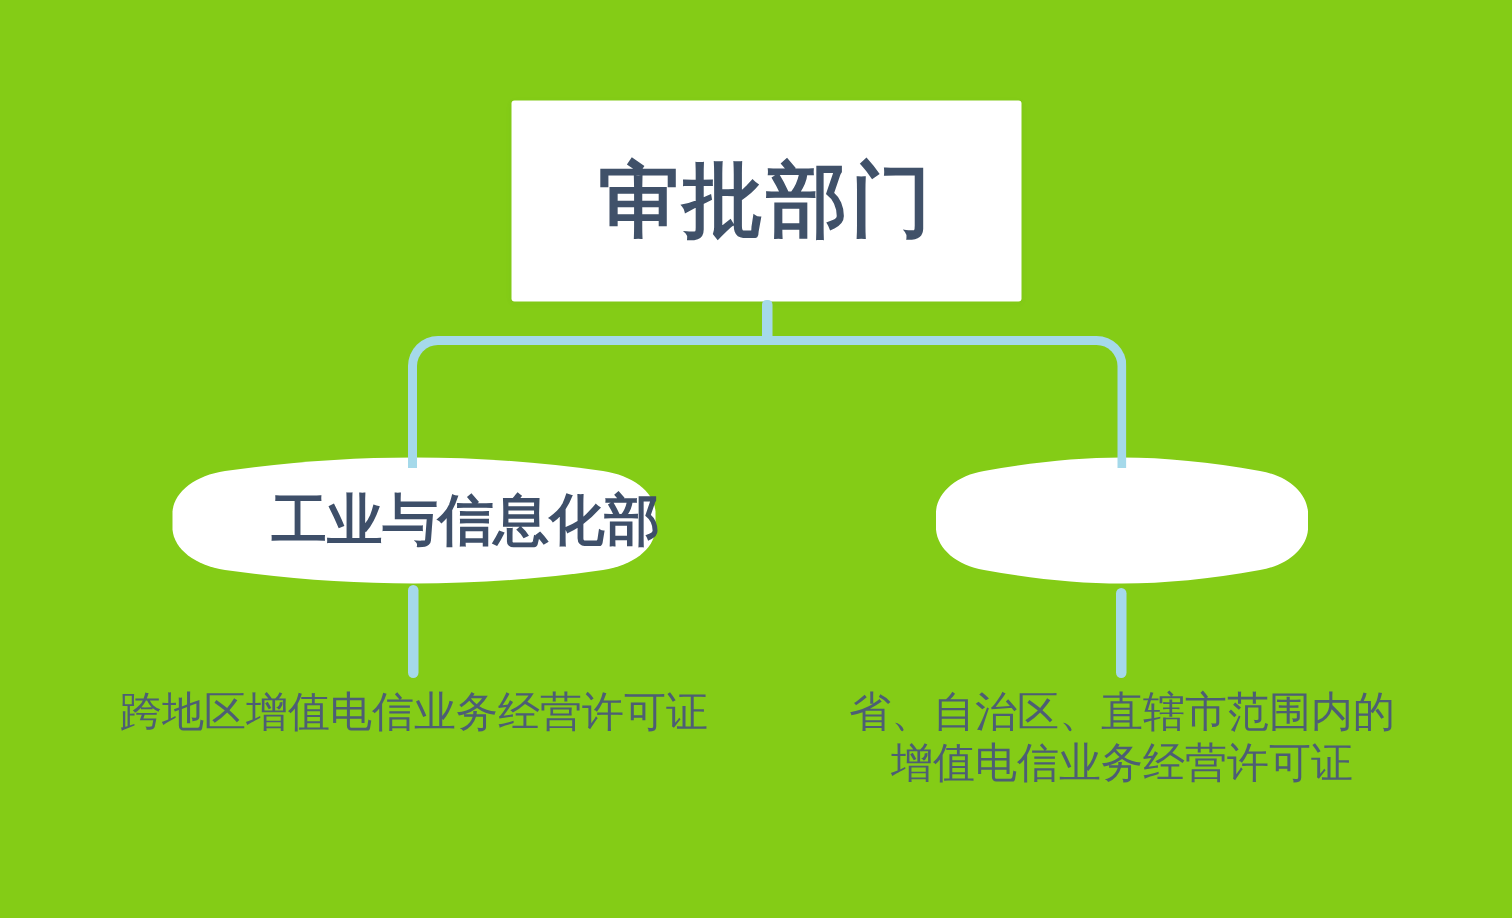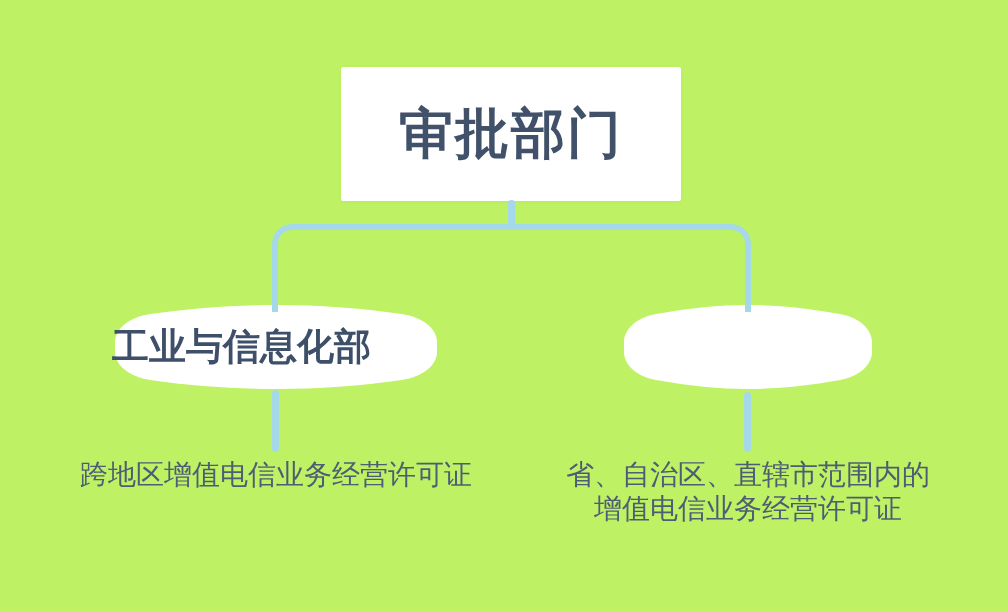--- a/index.html
+++ b/index.html
@@ -4,21 +4,21 @@
 <style>
   html, body {
     margin: 0;
     padding: 0;
     font-family: "Liberation Sans", sans-serif;
   }
   .canvas {
     position: relative;
     width: 1008px;
     height: 612px;
-    background: #bef264;
+    background: #84cc16;
     overflow: hidden;
   }
   
   .root-node {
     position: absolute;
     left: 341px;
     top: 67px;
     width: 340px;
     height: 134px;
     background: #ffffff;
@@ -37,21 +37,21 @@
   }
   .bubble-svg {
     position: absolute;
   }
   .bubble-svg.left  { left: 112px; top: 301px; }
   .bubble-svg.right { left: 620px; top: 301px; }
   .bubble-label {
     position: absolute;
     display: flex;
     align-items: center;
-    justify-content: flex-start;
+    justify-content: flex-end;
     font-size: 37px;
     font-weight: bold;
     color: #3e4f69;
     white-space: nowrap;
     z-index: 3;
     font-family: Liberation Serif, serif;
   }
   .bubble-label.left  { left: 112px; top: 301px; width: 328px; height: 92px; }
   .bubble-label.right { left: 620px; top: 301px; width: 256px; height: 92px; }
   

